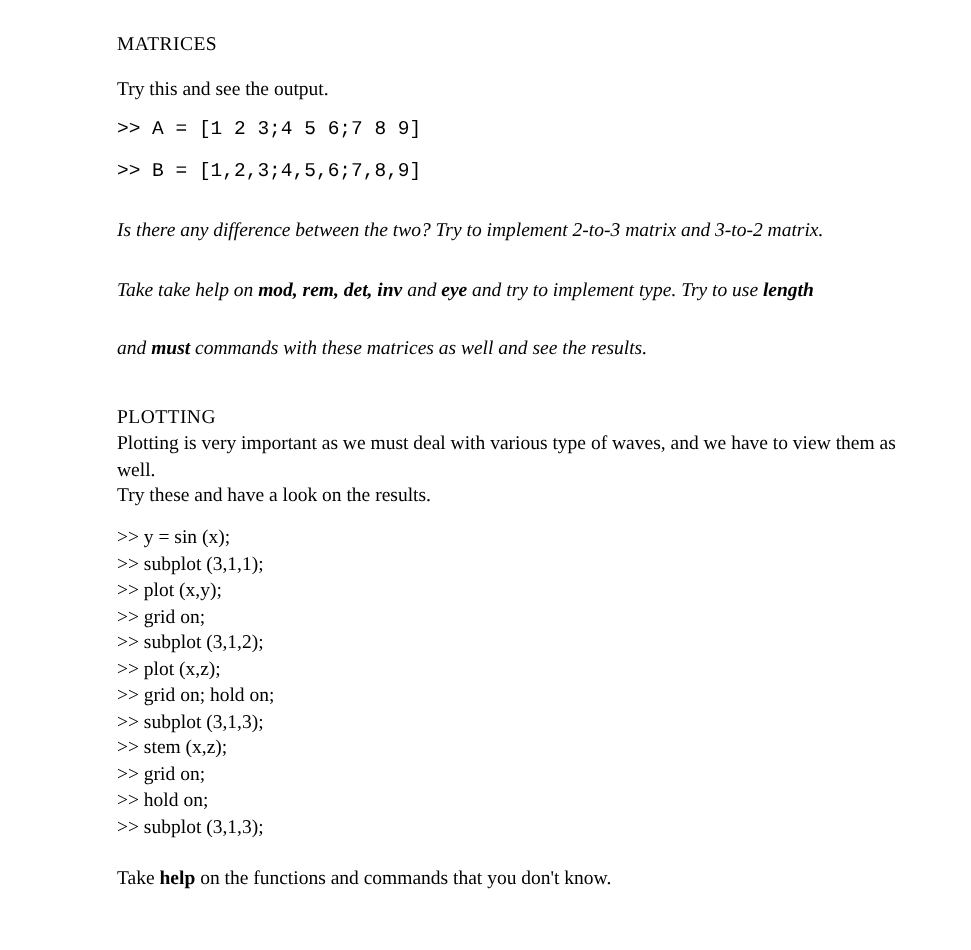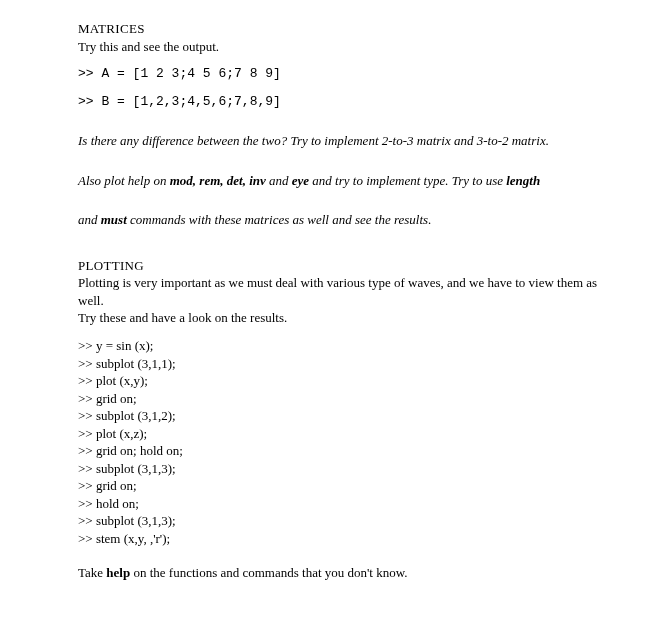--- a/index.html
+++ b/index.html
@@ -16,20 +16,21 @@
     line-height: 1.35;
     box-sizing: border-box;
     padding: 20px 30px 20px 78px;
   }
   .section-heading {
     font-weight: normal;
     font-size: 13px;
     letter-spacing: 0.3px;
   }
   .para {
+    margin-top: 12px;
     margin-bottom: 0;
   }
   .code {
     margin-top: 10px;
     font-family: Liberation Mono, monospace;
   }
   .double-space {
     margin-top: 22px;
     font-style: italic;
   }
@@ -53,21 +54,21 @@
 <div class="section-heading">MATRICES</div>
 
 <div class="para">Try this and see the output.</div>
 
 <div class="code">&gt;&gt; A = [1 2 3;4 5 6;7 8 9]</div>
 <div class="code">&gt;&gt; B = [1,2,3;4,5,6;7,8,9]</div>
 
 <div class="para double-space">Is there any difference between the two? Try to implement 2-to-3 matrix and 3-to-2 matrix.</div>
 
 <div class="para double-space">
-  <span>Also plot help on </span><b>mod, rem, det, inv</b><span> and </span><b>eye</b><span> and try to implement type. Try to use </span><b>length</b>
+  <span>Take take help on </span><b>mod, rem, det, inv</b><span> and </span><b>eye</b><span> and try to implement type. Try to use </span><b>length</b>
 </div>
 
 <div class="para double-space">
   <span>and </span><b>must</b><span> commands with these matrices as well and see the results.</span>
 </div>
 
 <div class="section-heading plotting-heading">PLOTTING</div>
 
 <div>Plotting is very important as we must deal with various type of waves, and we have to view them as well.</div>
 
@@ -75,21 +76,21 @@
 
 <div class="code-block" id="plotting-code-block">
     <div>&gt;&gt; y = sin (x);</div>
     <div>&gt;&gt; subplot (3,1,1);</div>
     <div>&gt;&gt; plot (x,y);</div>
     <div>&gt;&gt; grid on;</div>
     <div>&gt;&gt; subplot (3,1,2);</div>
     <div>&gt;&gt; plot (x,z);</div>
     <div>&gt;&gt; grid on; hold on;</div>
     <div>&gt;&gt; subplot (3,1,3);</div>
+    <div>&gt;&gt; stem (x,z);</div>
     <div>&gt;&gt; grid on;</div>
     <div>&gt;&gt; hold on;</div>
     <div>&gt;&gt; subplot (3,1,3);</div>
-    <div>&gt;&gt; stem (x,y, ,'r');</div>
   </div>
 
 <div class="footer-note">
   <span>Take </span><b>help</b><span> on the functions and commands that you don't know.</span>
 </div>
 
 </body></html>

